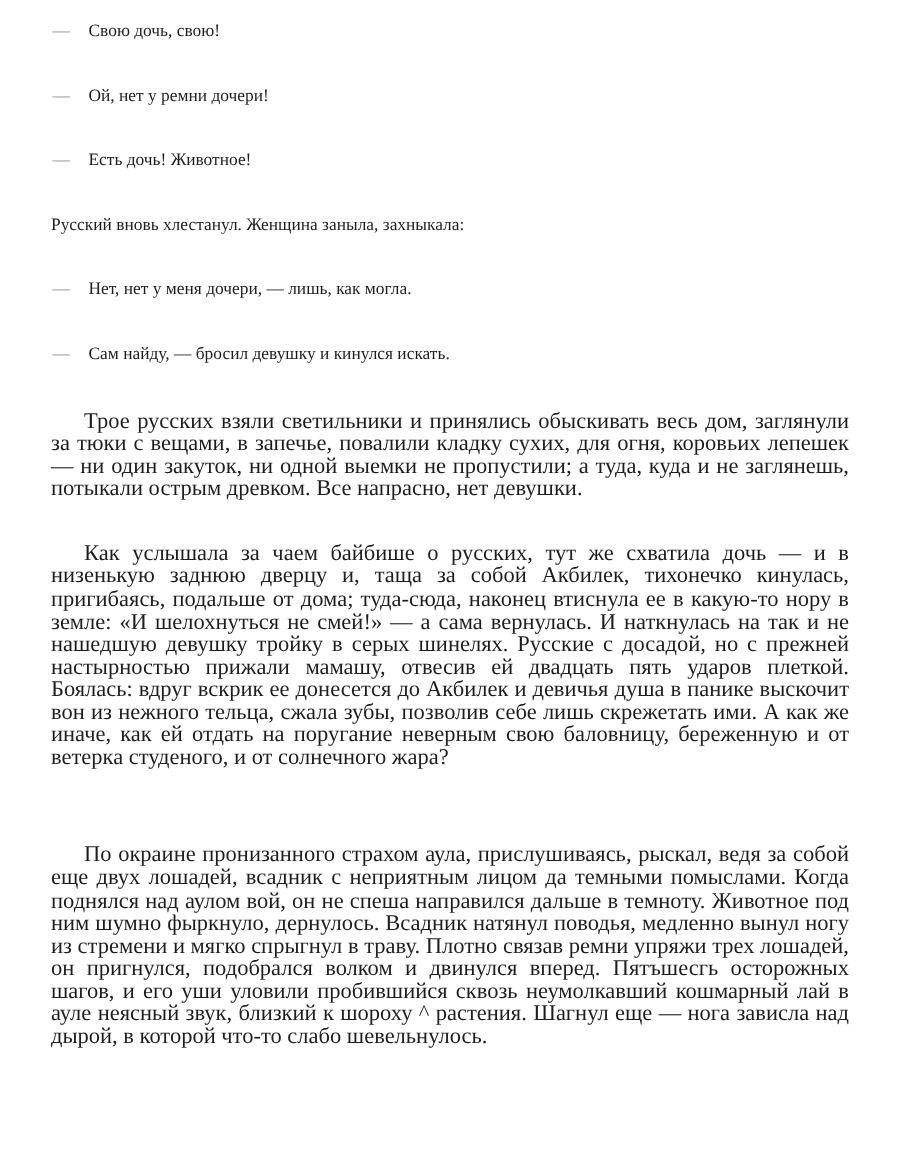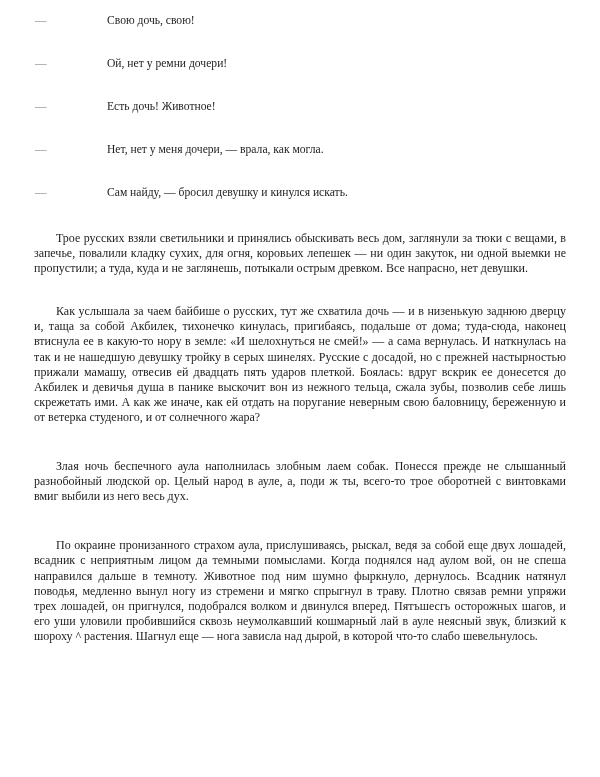--- a/index.html
+++ b/index.html
@@ -32,24 +32,23 @@
   }
   .dialogue-dash {
     color: #8e8e8e;
     width: 24px;
     flex: 0 0 24px;
     font-size: 11.6px;
     line-height: 14px;
   }
   .dialogue-text {
     flex: 1 1 auto;
-    margin-left: 48px;
   }
   .para {
-    font-size: 12px;
+    font-size: 15px;
     line-height: 15.1px;
     text-align: justify;
     text-justify: inter-word;
     margin: 0 0 18px 0;
     padding-right: 0px;
     hyphens: manual;
   }
   .para.indent {
     text-indent: 22px;
   }
@@ -75,40 +74,40 @@
   <div class="dialogue-line">
     <span class="dialogue-dash">—</span>
     <span class="dialogue-text">Ой, нет у ремни дочери!</span>
   </div>
 
   <div class="dialogue-line">
     <span class="dialogue-dash">—</span>
     <span class="dialogue-text">Есть дочь! Животное!</span>
   </div>
 
+  <div class="speaker-line">Русский вновь хлестанул. Женщина заныла, захныкала:</div>
 
   <div class="dialogue-line">
     <span class="dialogue-dash">—</span>
-    <span class="dialogue-text">Нет, нет у меня дочери, — врала, как могла.</span>
+    <span class="dialogue-text">Нет, нет у меня дочери, — лишь, как могла.</span>
   </div>
 
   <div class="dialogue-line">
     <span class="dialogue-dash">—</span>
     <span class="dialogue-text">Сам найду, — бросил девушку и кинулся искать.</span>
   </div>
 
   <div class="block-gap-sm"></div>
 
   <p class="para indent">Трое русских взяли светильники и принялись обыскивать весь дом, заглянули за тюки с вещами, в запечье, повалили кладку сухих, для огня, коровьих лепешек — ни один закуток, ни одной выемки не пропустили; а туда, куда и не заглянешь, потыкали острым древком. Все на­прасно, нет девушки.</p>
 
   <div class="block-gap-md"></div>
 
   <p class="para indent">Как услышала за чаем байбише о русских, тут же схватила дочь — и в низенькую заднюю дверцу и, таща за собой Акбилек, тихонечко кинулась, пригибаясь, подальше от дома; туда-сюда, наконец втиснула ее в какую-то нору в земле: «И шелохнуться не смей!» — а сама вернулась. И наткнулась на так и не нашедшую девушку тройку в серых шинелях. Русские с досадой, но с прежней настырностью прижали мамашу, отвесив ей двадцать пять ударов плеткой. Боялась: вдруг вскрик ее донесется до Акбилек и девичья душа в панике выскочит вон из нежного тельца, сжала зубы, позволив себе лишь скрежетать ими. А как же иначе, как ей отдать на поругание неверным свою баловницу, береженную и от ветерка студеного, и от солнечного жара?</p>
 
   <div class="block-gap-lg"></div>
 
-  <p class="para indent">Злая ночь беспечного аула наполнилась злобным лаем собак. Понесся прежде не слышанный разнобойный людской ор. Целый народ в ауле, а, поди ж ты, всего-то трое оборотней с винтовками вмиг выбили из него весь дух.</p>
 
   <div class="block-gap-lg"></div>
 
   <p class="para indent">По окраине пронизанного страхом аула, прислушиваясь, рыскал, ведя за собой еще двух лошадей, всадник с неприятным лицом да темными помыслами. Когда поднялся над аулом вой, он не спеша направился дальше в темноту. Животное под ним шумно фыркнуло, дернулось. Всадник натянул поводья, медленно вынул ногу из стремени и мягко спрыгнул в траву. Плотно связав ремни упряжи трех лошадей, он пригнулся, подобрался волком и двинулся вперед. Пятъ­шесгь осторожных шагов, и его уши уловили пробившийся сквозь неумолкавший кошмарный лай в ауле неясный звук, близкий к шороху ^ растения. Шагнул еще — нога зависла над дырой, в ко­торой что-то слабо шевельнулось.</p>
 
 </div>
 
 </body></html>

